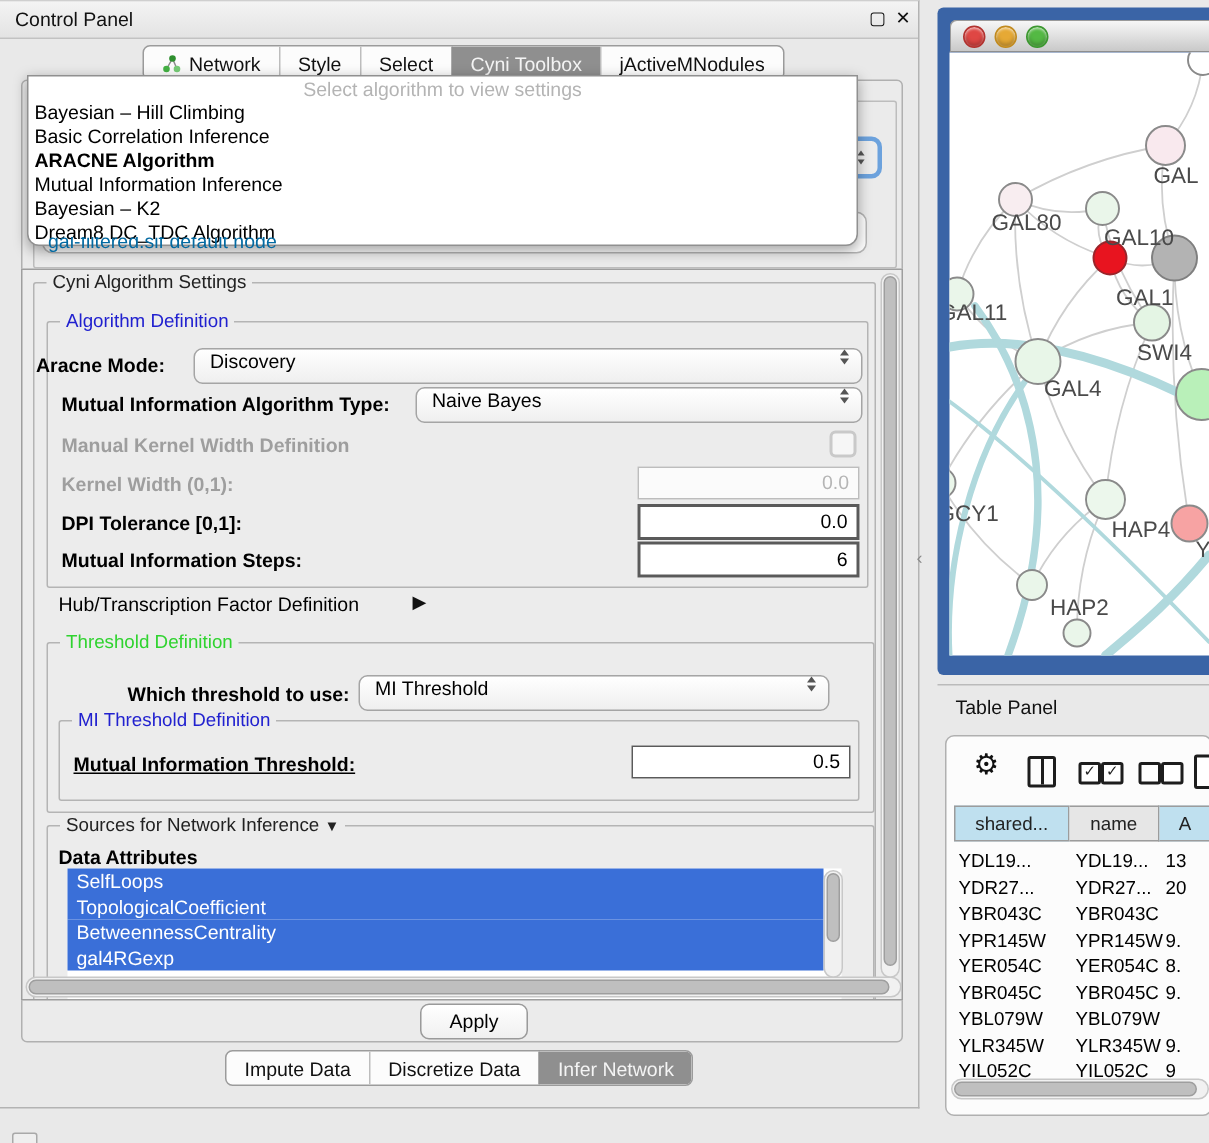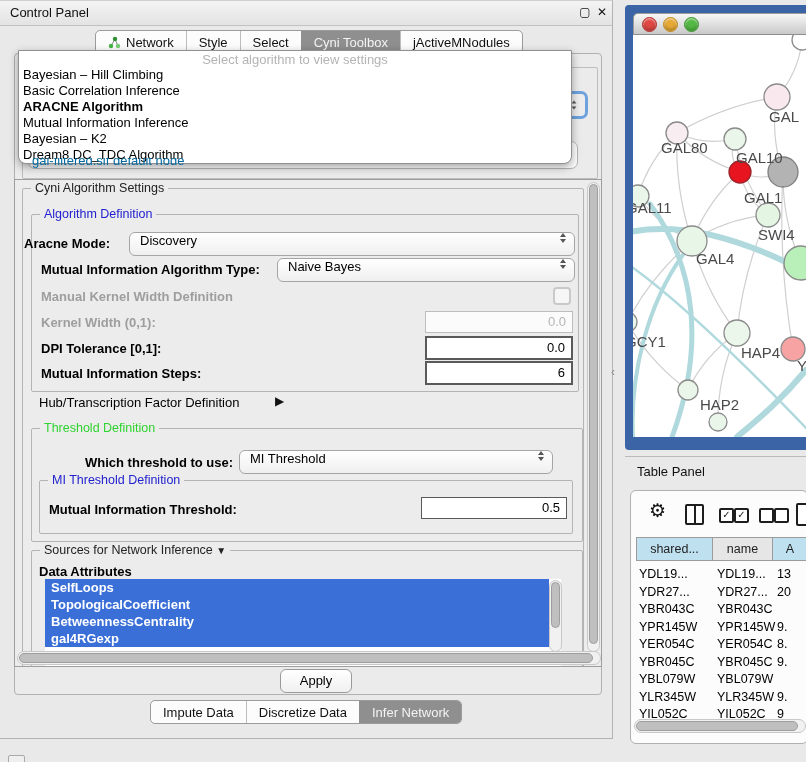--- a/index.html
+++ b/index.html
@@ -39,21 +39,21 @@
   .combo{height:22px;border:1px solid #a5a5a5;border-radius:6px;background:linear-gradient(#ffffff,#efefef);display:flex;align-items:flex-start;}
   .combo .ctext{flex:1;padding-left:10px;font-size:13px;color:#000;}
   .combo .carrows{width:22px;display:flex;flex-direction:column;align-items:center;}
   .arr-up{width:0;height:0;border-left:3.5px solid transparent;border-right:3.5px solid transparent;border-bottom:4.5px solid #555;margin-bottom:2px;}
   .arr-dn{width:0;height:0;border-left:3.5px solid transparent;border-right:3.5px solid transparent;border-top:4.5px solid #555;}
   .field{height:20px;border:2px solid #5a5a5a;background:#fff;font-size:13px;color:#000;text-align:right;padding-right:6px;line-height:20px;}
   .field.dis{border:1px solid #bdbdbd;background:#fbfbfb;color:#b5b5b5;}
   .cbx{width:14px;height:14px;border:2px solid #c9c9c9;border-radius:4px;background:#f6f6f6;}
   .tri{font-size:12px;color:#111;}
   
-  #attr-list{left:30px;top:399px;width:516px;height:99px;background:#fff;font-weight:bold;}
+  #attr-list{left:30px;top:399px;width:516px;height:99px;background:#fff;}
   #attr-list .li{height:17px;line-height:17px;background:#3a6fd8;color:#fff;font-size:13px;padding-left:6px;width:498px;}
   .sb-track{background:#f1f1f1;border:1px solid #c8c8c8;border-radius:7px;}
   .sb-thumb{position:absolute;background:#bfbfbf;border:1px solid #9e9e9e;border-radius:6px;}
   
   #apply-btn{left:268px;top:668px;width:70px;height:22px;border:1px solid #9a9a9a;border-radius:6px;background:linear-gradient(#ffffff,#f0f0f0);font-size:13px;text-align:center;line-height:22px;color:#000;margin-left:12px;}
   
   #netframe{left:625px;top:5px;width:181px;height:445px;background:#3a64a6;border-radius:4px 0 0 4px;overflow:hidden;}
   #net-titlebar{left:8px;top:8px;width:200px;height:22px;background:linear-gradient(#f7f7f7,#c9c9c9);border:1px solid #9a9a9a;border-bottom-color:#8e8e8e;border-radius:5px 5px 0 0;display:flex;align-items:center;padding-left:8px;gap:6px;box-sizing:border-box;}
   .light{width:13px;height:13px;border-radius:50%;box-shadow:inset 0 1px 2px rgba(255,255,255,.7),inset 0 -2px 3px rgba(0,0,0,.25);}
   #netcanvas{left:8px;top:30px;width:173px;height:402px;background:#fff;}
@@ -174,21 +174,21 @@
       <div class="abs combo" style="left:224px;top:270px;width:312px;">
         <span class="ctext">MI Threshold</span>
         <span class="carrows">
             <span class="arr-up"></span>
             <span class="arr-dn"></span>
           </span>
       </div>
       <div class="abs fieldset" style="left:24px;top:300px;width:532px;height:52px;">
         <span class="fs-title blue">MI Threshold Definition</span>
       </div>
-      <span class="abs lbl b" style="left:34px;top:322px;">Mutual Information Threshold:</span>
+      <span class="abs lbl b" style="left:34px;top:322px;text-decoration:underline;">Mutual Information Threshold:</span>
       <div class="abs field" style="left:406px;top:317px;width:138px;border-width:1.5px;">0.5</div>
 
       <div class="abs fieldset" style="left:16px;top:370px;width:550px;height:140px;">
         <span class="fs-title"><span>Sources for Network Inference</span> <span style="font-size:10px;">▼</span></span>
       </div>
       <span class="abs lbl b" style="left:24px;top:384px;">Data Attributes</span>
       <div id="attr-list" class="abs">
         <div class="li">SelfLoops</div>
         <div class="li">TopologicalCoefficient</div>
         <div class="li">BetweennessCentrality</div>

